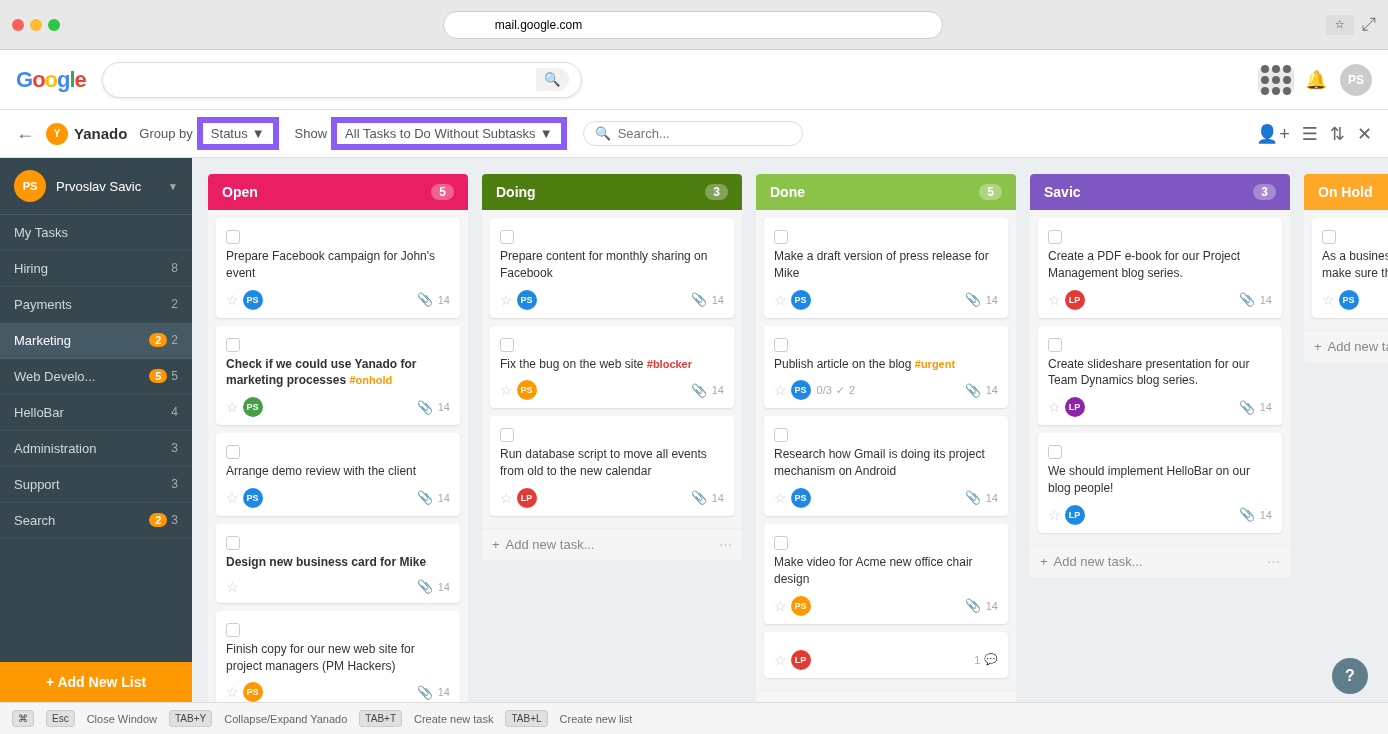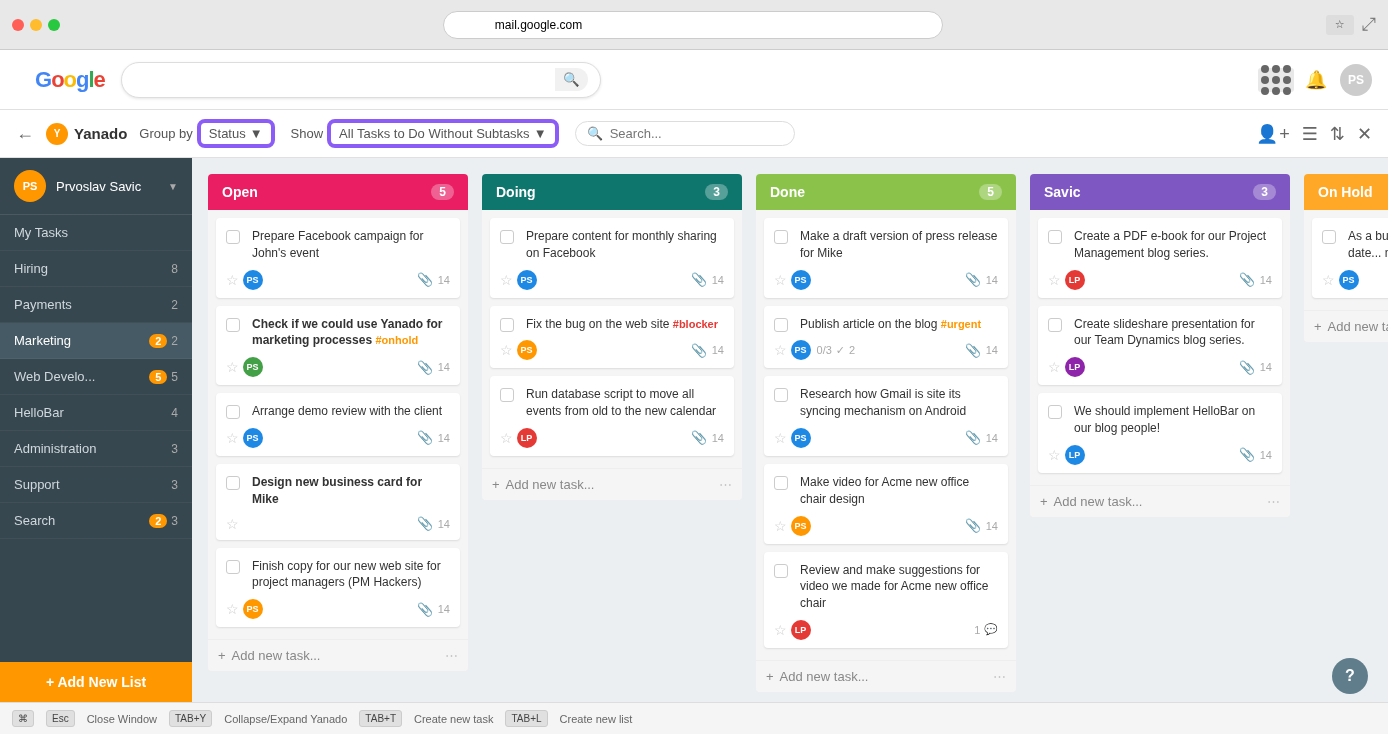--- a/index.html
+++ b/index.html
@@ -28,21 +28,21 @@
     
     .google-header {
       height: 60px;
       background: white;
       display: flex;
       align-items: center;
       padding: 0 16px;
       border-bottom: 1px solid #e0e0e0;
       gap: 16px;
     }
-    .google-logo { font-size: 22px; color: #4285f4; font-weight: bold; letter-spacing: -1px; margin-left: 19px; }
+    .google-logo { font-size: 22px; color: #4285f4; font-weight: bold; letter-spacing: -1px; }
     .google-logo span:nth-child(1) { color: #4285f4; }
     .google-logo span:nth-child(2) { color: #ea4335; }
     .google-logo span:nth-child(3) { color: #fbbc05; }
     .google-logo span:nth-child(4) { color: #4285f4; }
     .google-logo span:nth-child(5) { color: #34a853; }
     .google-logo span:nth-child(6) { color: #ea4335; }
     .google-search-bar {
       display: flex;
       align-items: center;
       background: white;
@@ -70,21 +70,21 @@
       align-items: center;
       padding: 0 16px;
       border-bottom: 1px solid #e0e0e0;
       gap: 12px;
     }
     .back-btn { color: #666; font-size: 18px; cursor: pointer; }
     .yanado-logo { display: flex; align-items: center; gap: 6px; font-weight: bold; font-size: 15px; color: #333; }
     .yanado-icon { width: 22px; height: 22px; background: #ff9800; border-radius: 50%; display: flex; align-items: center; justify-content: center; color: white; font-size: 10px; font-weight: bold; }
     .app-toolbar { display: flex; align-items: center; gap: 16px; flex: 1; }
     .group-by { display: flex; align-items: center; gap: 4px; color: #555; font-size: 13px; }
-    .dropdown-pill { display: flex; align-items: center; gap: 4px; background: white; border: 4px solid #8b5cf6; border-radius: 8px; padding: 3px 8px; cursor: pointer; font-size: 13px; }
+    .dropdown-pill { display: flex; align-items: center; gap: 4px; background: white; border: 6px solid #8b5cf6; border-radius: 0; padding: 3px 8px; cursor: pointer; font-size: 13px; }
     .search-box { display: flex; align-items: center; background: white; border: 1px solid #ddd; border-radius: 20px; padding: 4px 12px; gap: 6px; width: 220px; }
     .search-box input { border: none; outline: none; font-size: 13px; color: #555; width: 100%; }
     .toolbar-right { margin-left: auto; display: flex; align-items: center; gap: 12px; color: #666; font-size: 18px; }
     .toolbar-icon { cursor: pointer; }
 
     
     .main-layout { display: flex; height: calc(734px - 50px - 60px - 48px - 32px); }
 
     
     .sidebar {
@@ -101,21 +101,21 @@
       align-items: center;
       padding: 12px 14px;
       border-bottom: 1px solid rgba(255,255,255,0.1);
       cursor: pointer;
     }
     .sidebar-avatar { width: 32px; height: 32px; border-radius: 50%; background: #ff9800; display: flex; align-items: center; justify-content: center; font-size: 11px; font-weight: bold; color: white; flex-shrink: 0; }
     .sidebar-username { margin-left: 10px; font-size: 13px; flex: 1; }
     .sidebar-chevron { font-size: 10px; color: #aaa; }
     .sidebar-item {
       display: flex;
-      align-items: flex-end;
+      align-items: flex-start;
       padding: 10px 14px;
       cursor: pointer;
       color: #cfd8dc;
       font-size: 13px;
       border-bottom: 1px solid rgba(255,255,255,0.05);
     }
     .sidebar-item.active { background: #455a64; color: white; }
     .sidebar-item-label { flex: 1; }
     .sidebar-badge {
       background: #ff9800;
@@ -174,21 +174,21 @@
     .col-count { background: rgba(255,255,255,0.3); border-radius: 10px; padding: 1px 8px; font-size: 12px; }
     .col-body { padding: 8px; display: flex; flex-direction: column; gap: 8px; overflow-y: auto; max-height: 520px; }
 
     
     .task-card {
       background: white;
       border-radius: 4px;
       padding: 10px 10px 8px;
       box-shadow: 0 1px 2px rgba(0,0,0,0.1);
     }
-    .card-top { display: flex; align-items: flex-start; gap: 12px; }
+    .card-top { display: flex; align-items: flex-start; gap: 4px; flex-direction: column; }
     .card-checkbox { width: 14px; height: 14px; border: 1px solid #ccc; border-radius: 3px; flex-shrink: 0; margin-top: 2px; cursor: pointer; }
     .card-title { font-size: 12px; line-height: 1.4; color: #333; flex: 1; }
     .card-title.bold { font-weight: bold; }
     .tag { font-size: 11px; font-weight: bold; }
     .tag-onhold { color: #ff9800; }
     .tag-blocker { color: #e53935; }
     .tag-urgent { color: #ff9800; }
     .card-bottom { display: flex; align-items: center; margin-top: 8px; gap: 4px; }
     .card-star { color: #ccc; font-size: 14px; cursor: pointer; }
     .card-avatar { width: 20px; height: 20px; border-radius: 50%; background: #90a4ae; display: flex; align-items: center; justify-content: center; font-size: 9px; color: white; font-weight: bold; flex-shrink: 0; }
@@ -226,21 +226,21 @@
       padding: 0 12px;
       gap: 12px;
       font-size: 11px;
       color: #666;
     }
     .kbd { background: #e0e0e0; border-radius: 3px; padding: 2px 5px; font-size: 10px; color: #444; border: 1px solid #ccc; }
     .help-btn { position: fixed; bottom: 40px; right: 20px; width: 36px; height: 36px; background: #607d8b; border-radius: 50%; display: flex; align-items: center; justify-content: center; color: white; font-size: 16px; font-weight: bold; cursor: pointer; }
 
     
     .col-open .col-header { background: #e91e63; }
-    .col-doing .col-header { background: #0f766e; }
+    .col-doing .col-header { background: #4d7c0f; }
     .col-done .col-header { background: #8bc34a; }
     .col-ideas .col-header { background: #7e57c2; }
     .col-onhold .col-header { background: #ffa726; }
 
     .comment-icon { font-size: 11px; }
   </style>
 </head>
 <body>
 
 <div class="chrome-bar">
@@ -560,21 +560,21 @@
             </div>
             <div class="card-meta">
               <span class="card-clip">📎</span>
               <span>14</span>
             </div>
           </div>
         </div>
         <div class="task-card">
           <div class="card-top">
             <div class="card-checkbox"></div>
-            <span class="card-title">Research how Gmail is site its syncing mechanism on Android</span>
+            <span class="card-title">Research how Gmail is doing its project mechanism on Android</span>
           </div>
           <div class="card-bottom">
             <span class="card-star">☆</span>
             <div class="card-avatar blue">PS</div>
             <div class="card-meta">
               <span class="card-clip">📎</span>
               <span>14</span>
             </div>
           </div>
         </div>
@@ -586,24 +586,20 @@
           <div class="card-bottom">
             <span class="card-star">☆</span>
             <div class="card-avatar orange">PS</div>
             <div class="card-meta">
               <span class="card-clip">📎</span>
               <span>14</span>
             </div>
           </div>
         </div>
         <div class="task-card">
-          <div class="card-top">
-            <div class="card-checkbox"></div>
-            <span class="card-title">Review and make suggestions for video we made for Acme new office chair</span>
-          </div>
           <div class="card-bottom">
             <span class="card-star">☆</span>
             <div class="card-avatar red">LP</div>
             <div class="card-meta">
               <span>1</span>
               <span class="comment-icon">💬</span>
             </div>
           </div>
         </div>
       </div>

